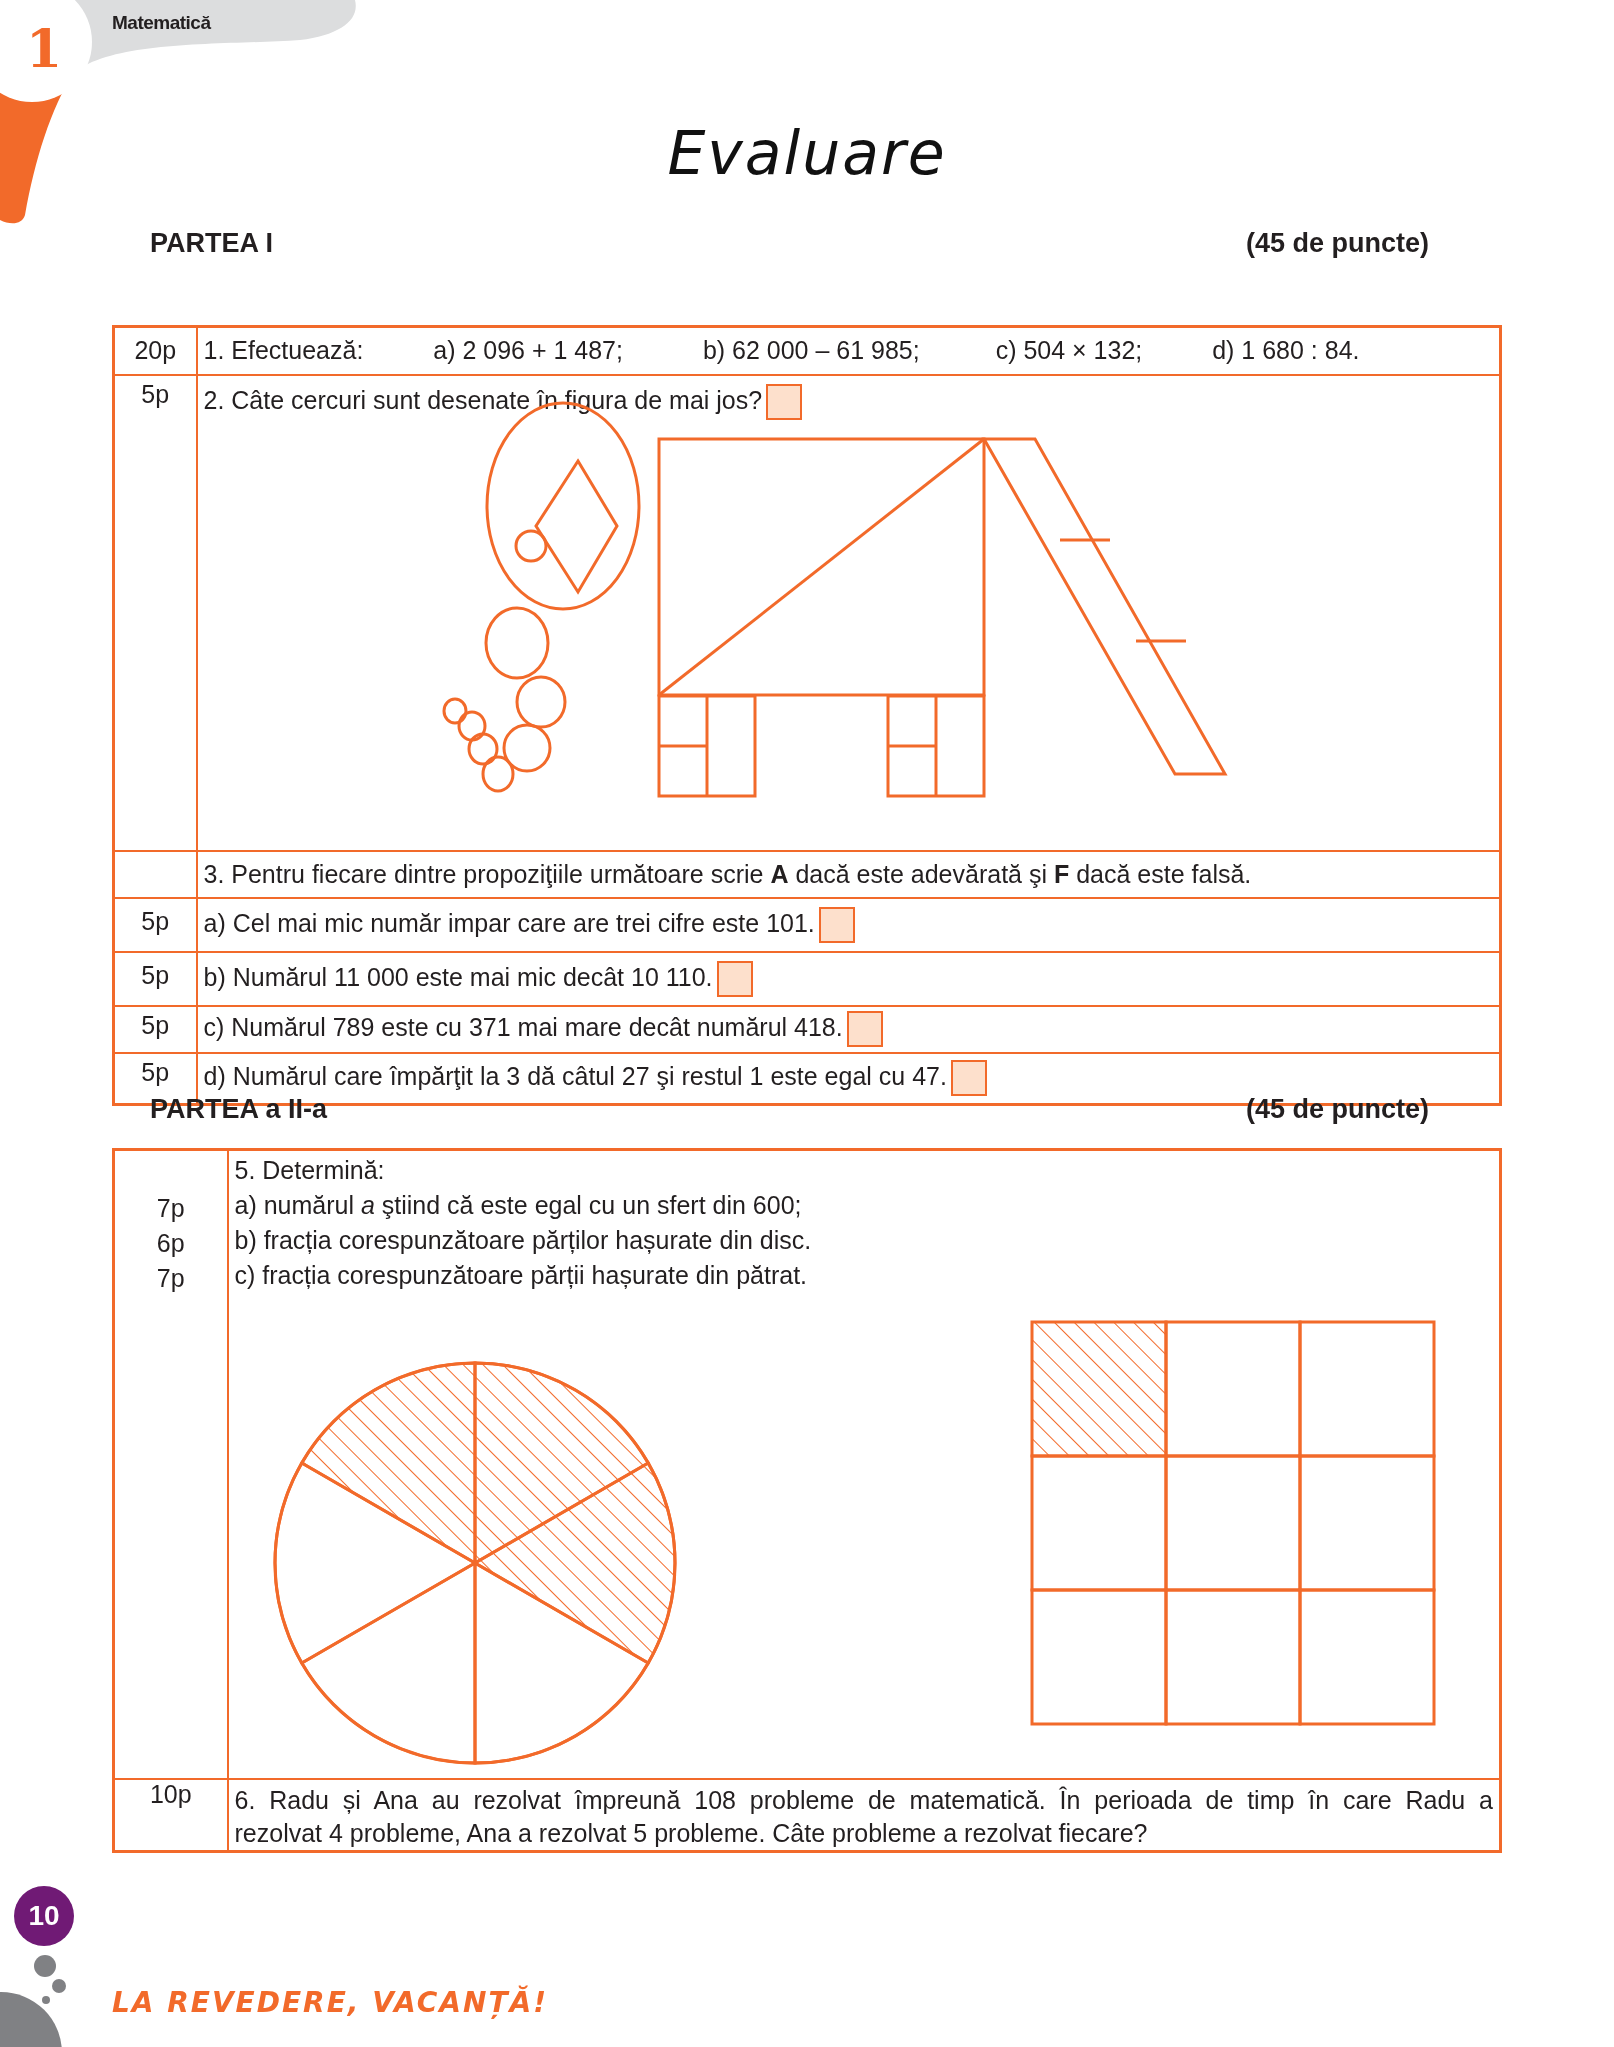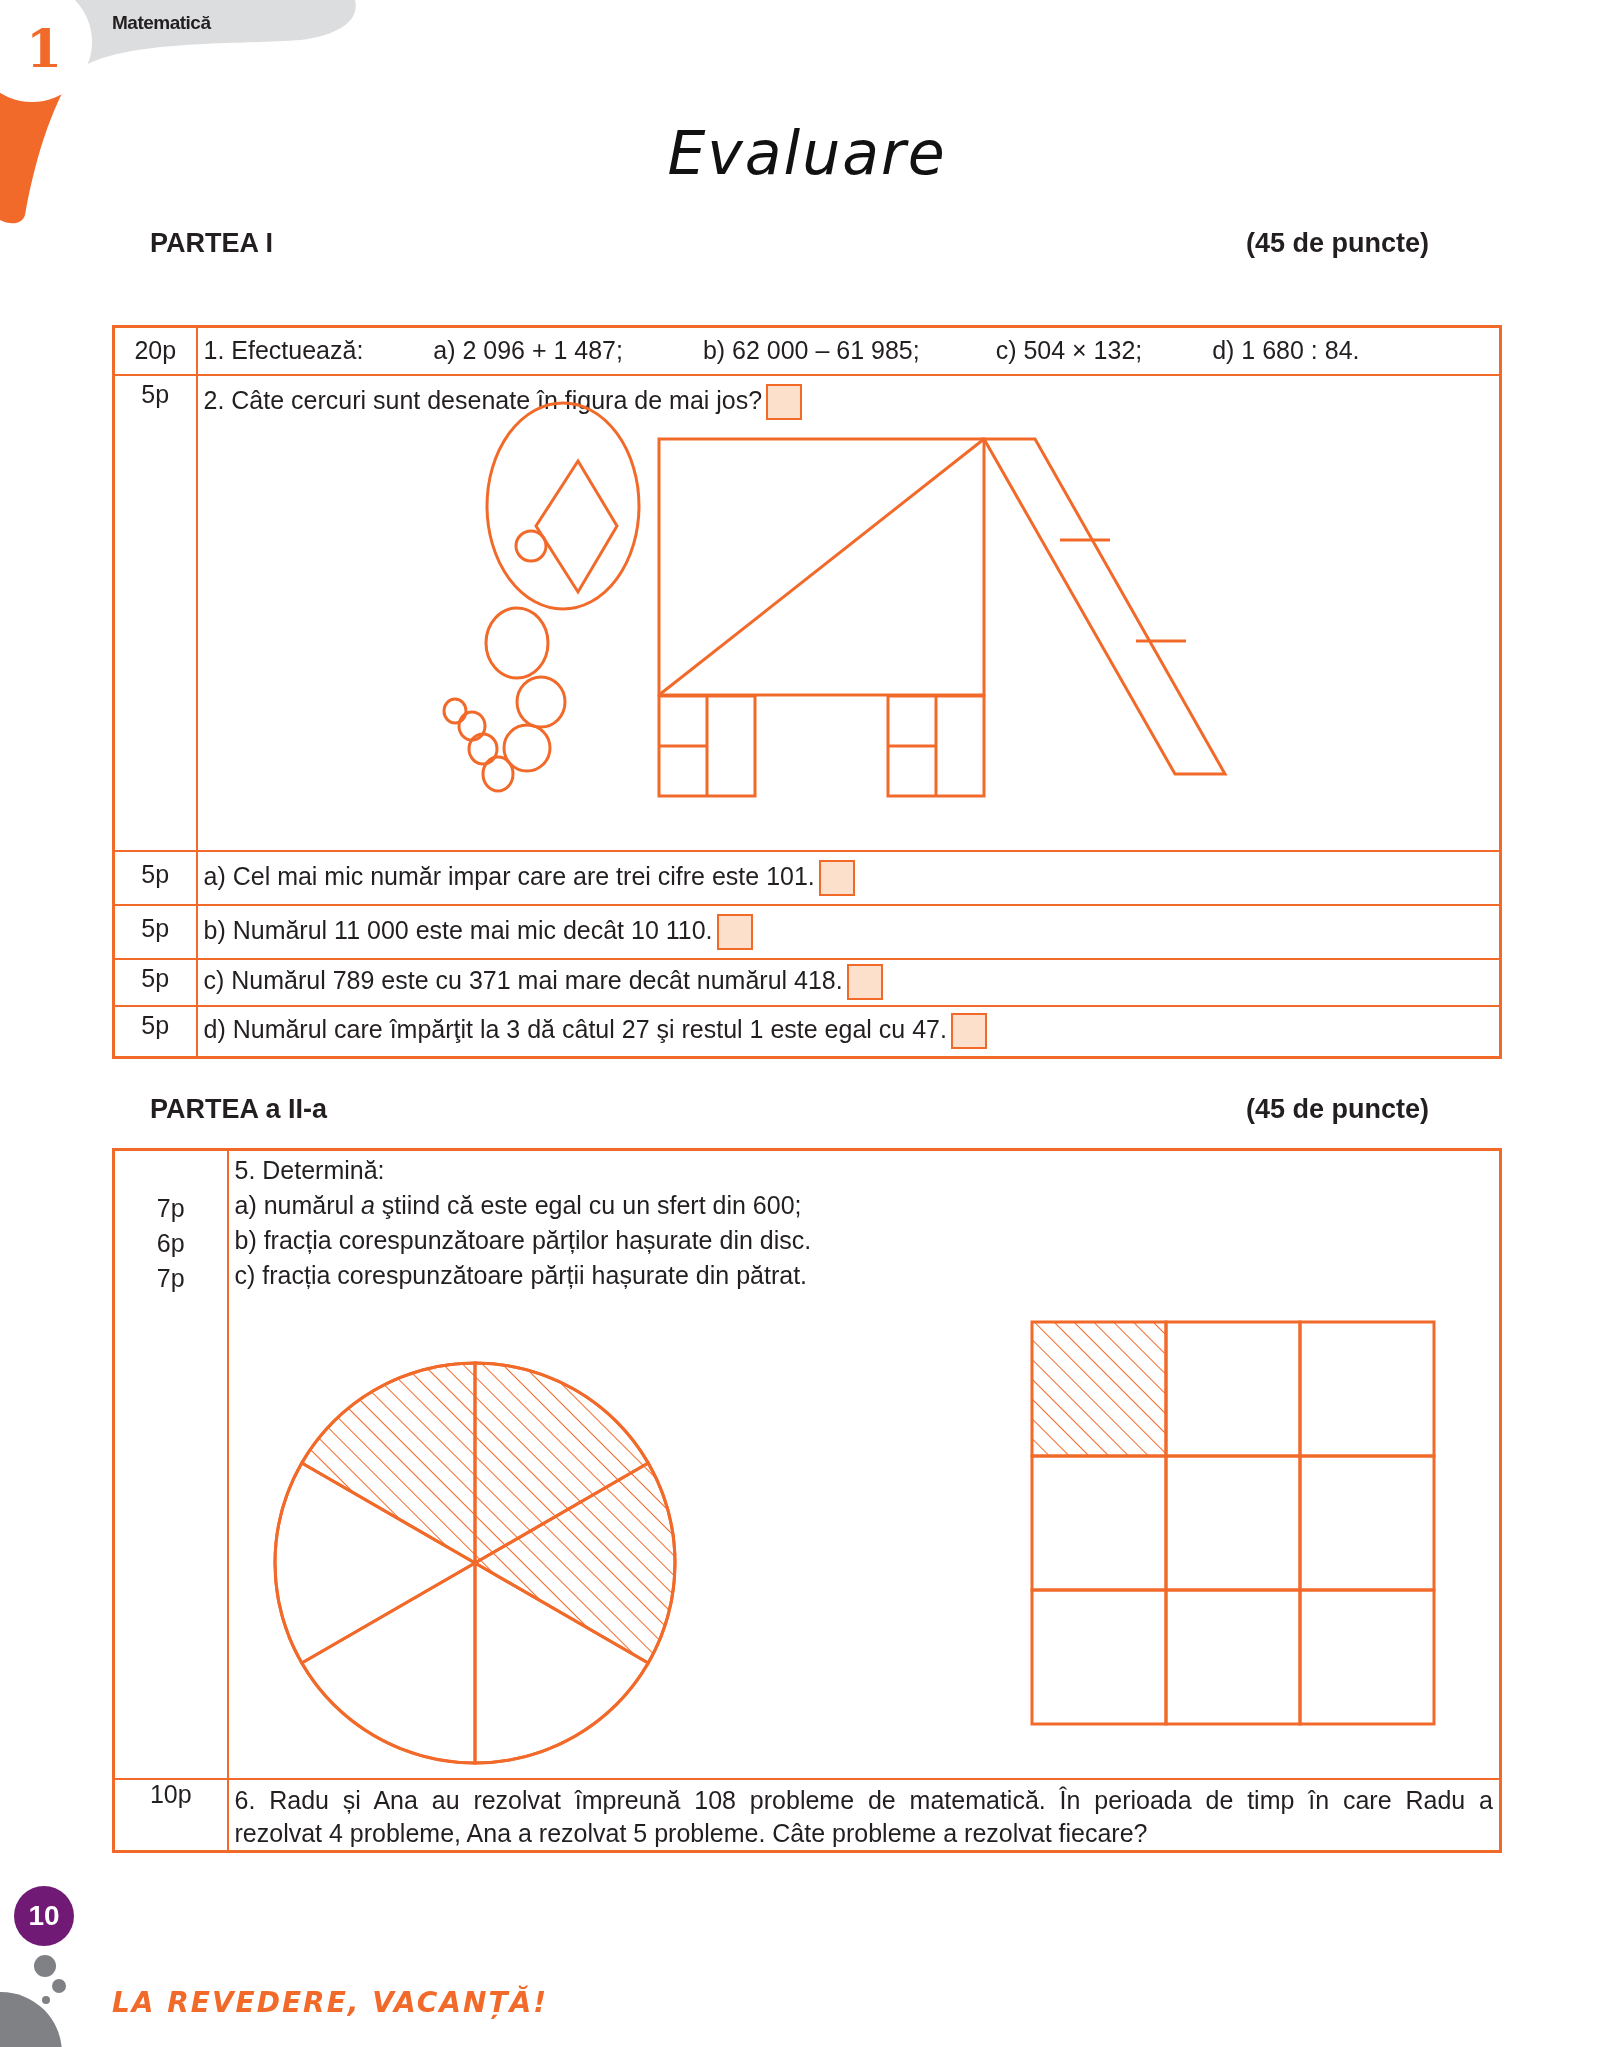--- a/index.html
+++ b/index.html
@@ -91,20 +91,26 @@
           <rect x="461" y="320" width="96" height="100"></rect>
           <line x1="509" y1="320" x2="509" y2="420"></line>
           <line x1="461" y1="370" x2="509" y2="370"></line>
           <rect x="690" y="320" width="96" height="100"></rect>
           <line x1="738" y1="320" x2="738" y2="420"></line>
           <line x1="690" y1="370" x2="738" y2="370"></line>
         </g>
       </svg>
     </td>
   </tr>
+  <tr style="height:47px">
+    <td class="pts"></td>
+    <td style="vertical-align:middle">
+      <span>3. Pentru fiecare dintre propoziţiile următoare scrie </span><b>A</b><span> dacă este adevărată şi </span><b>F</b><span> dacă este falsă.</span>
+    </td>
+  </tr>
   <tr style="height:54px">
     <td class="pts" style="padding-top:8px">5p</td>
     <td style="vertical-align:middle"><span>a) Cel mai mic număr impar care are trei cifre este 101.</span><span class="box"></span></td>
   </tr>
   <tr style="height:54px">
     <td class="pts" style="padding-top:8px">5p</td>
     <td style="vertical-align:middle"><span>b) Numărul 11 000 este mai mic decât 10 110.</span><span class="box"></span></td>
   </tr>
   <tr style="height:47px">
     <td class="pts" style="padding-top:4px">5p</td>

